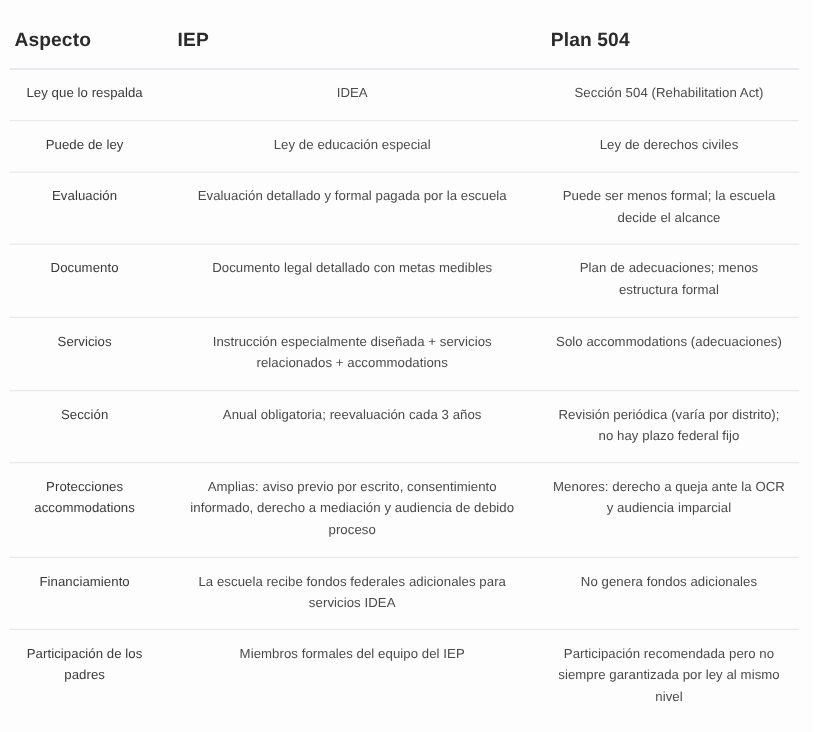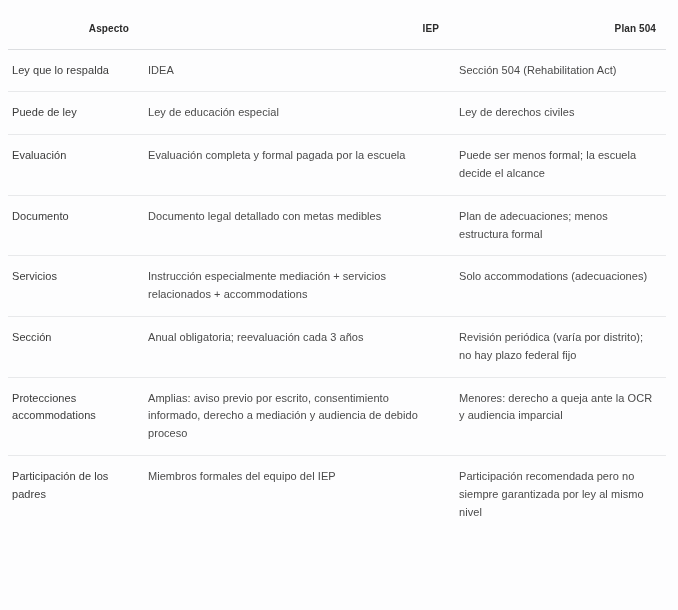--- a/index.html
+++ b/index.html
@@ -30,33 +30,33 @@
     border-collapse: collapse;
     table-layout: fixed;
     font-size: 11px;
   }
 
   table.comparison col.c1 { width: 131px; }
   table.comparison col.c2 { width: 310px; }
   table.comparison col.c3 { width: 217px; }
 
   table.comparison thead th {
-    text-align: right;
+    text-align: left;
     vertical-align: top;
     font-weight: bold;
     color: #2b2b2b;
-    font-size: 10px;
+    font-size: 16px;
     padding: 22px 10px 12px 4px;
     border-bottom: 1px solid #dcdee1;
     line-height: 1.45;
     letter-spacing: 0.1px;
   }
 
   table.comparison tbody td {
-    text-align: left;
+    text-align: center;
     vertical-align: top;
     color: #4a4a4a;
     font-size: 11px;
     padding: 12px 10px 12px 4px;
     border-bottom: 1px solid #e8e9eb;
     line-height: 1.62;
     letter-spacing: 0.05px;
   }
 
   table.comparison tbody td.aspect {
@@ -100,44 +100,49 @@
         <td class="col-iep">IDEA</td>
         <td class="col-504">Sección 504 (Rehabilitation Act)</td>
       </tr>
       <tr>
         <td class="aspect">Puede de ley</td>
         <td class="col-iep">Ley de educación especial</td>
         <td class="col-504">Ley de derechos civiles</td>
       </tr>
       <tr>
         <td class="aspect">Evaluación</td>
-        <td class="col-iep">Evaluación completa y formal pagada por la escuela</td>
+        <td class="col-iep">Evaluación detallado y formal pagada por la escuela</td>
         <td class="col-504">Puede ser menos formal; la escuela decide el alcance</td>
       </tr>
       <tr>
         <td class="aspect">Documento</td>
         <td class="col-iep">Documento legal detallado con metas medibles</td>
         <td class="col-504">Plan de adecuaciones; menos estructura formal</td>
       </tr>
       <tr>
         <td class="aspect">Servicios</td>
-        <td class="col-iep">Instrucción especialmente mediación + servicios relacionados + accommodations</td>
+        <td class="col-iep">Instrucción especialmente diseñada + servicios relacionados + accommodations</td>
         <td class="col-504">Solo accommodations (adecuaciones)</td>
       </tr>
       <tr>
         <td class="aspect">Sección</td>
         <td class="col-iep">Anual obligatoria; reevaluación cada 3 años</td>
         <td class="col-504">Revisión periódica (varía por distrito); no hay plazo federal fijo</td>
       </tr>
       <tr>
         <td class="aspect">Protecciones accommodations</td>
         <td class="col-iep">Amplias: aviso previo por escrito, consentimiento informado, derecho a mediación y audiencia de debido proceso</td>
         <td class="col-504">Menores: derecho a queja ante la OCR y audiencia imparcial</td>
       </tr>
       <tr>
+        <td class="aspect">Financiamiento</td>
+        <td class="col-iep">La escuela recibe fondos federales adicionales para servicios IDEA</td>
+        <td class="col-504">No genera fondos adicionales</td>
+      </tr>
+      <tr>
         <td class="aspect">Participación de los padres</td>
         <td class="col-iep">Miembros formales del equipo del IEP</td>
         <td class="col-504">Participación recomendada pero no siempre garantizada por ley al mismo nivel</td>
       </tr>
 
     </tbody>
   </table>
 </div>
 
 </body></html>

